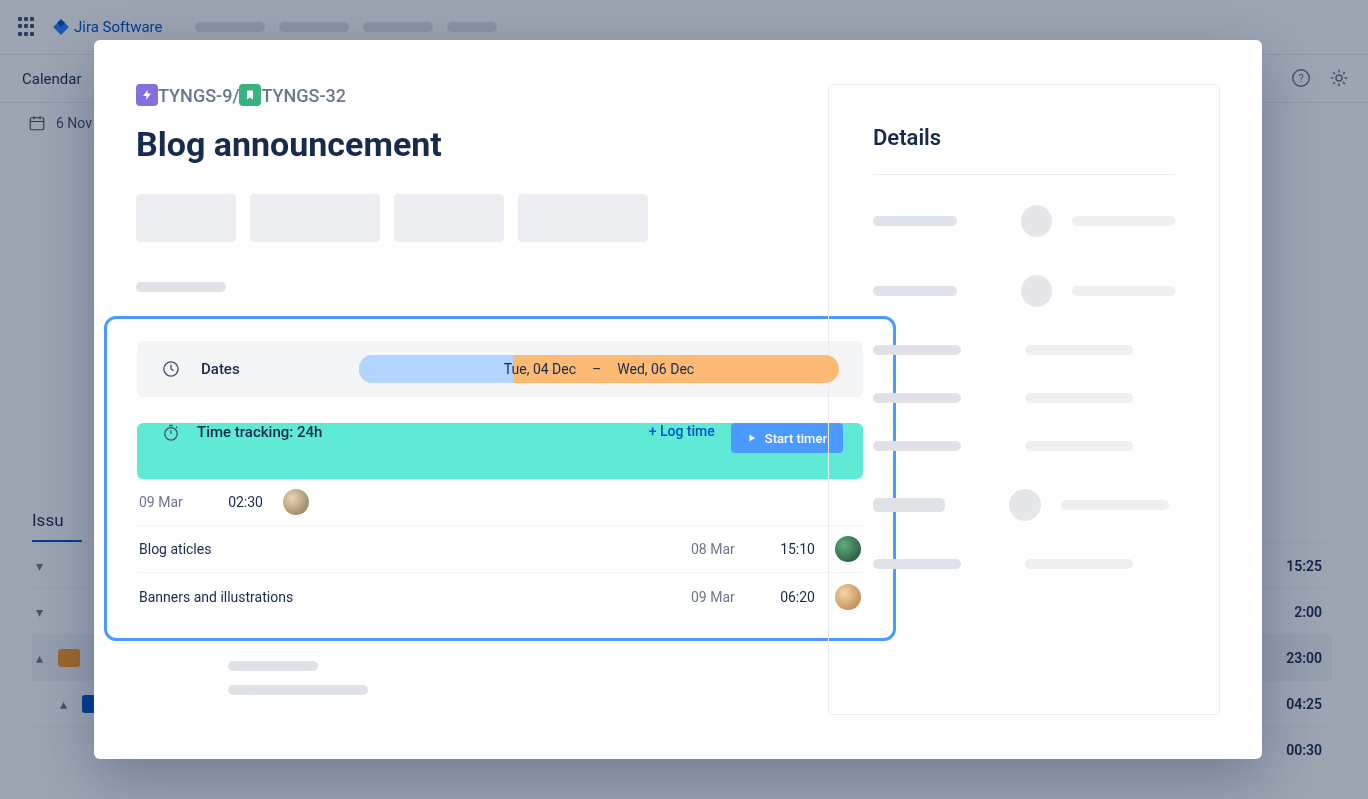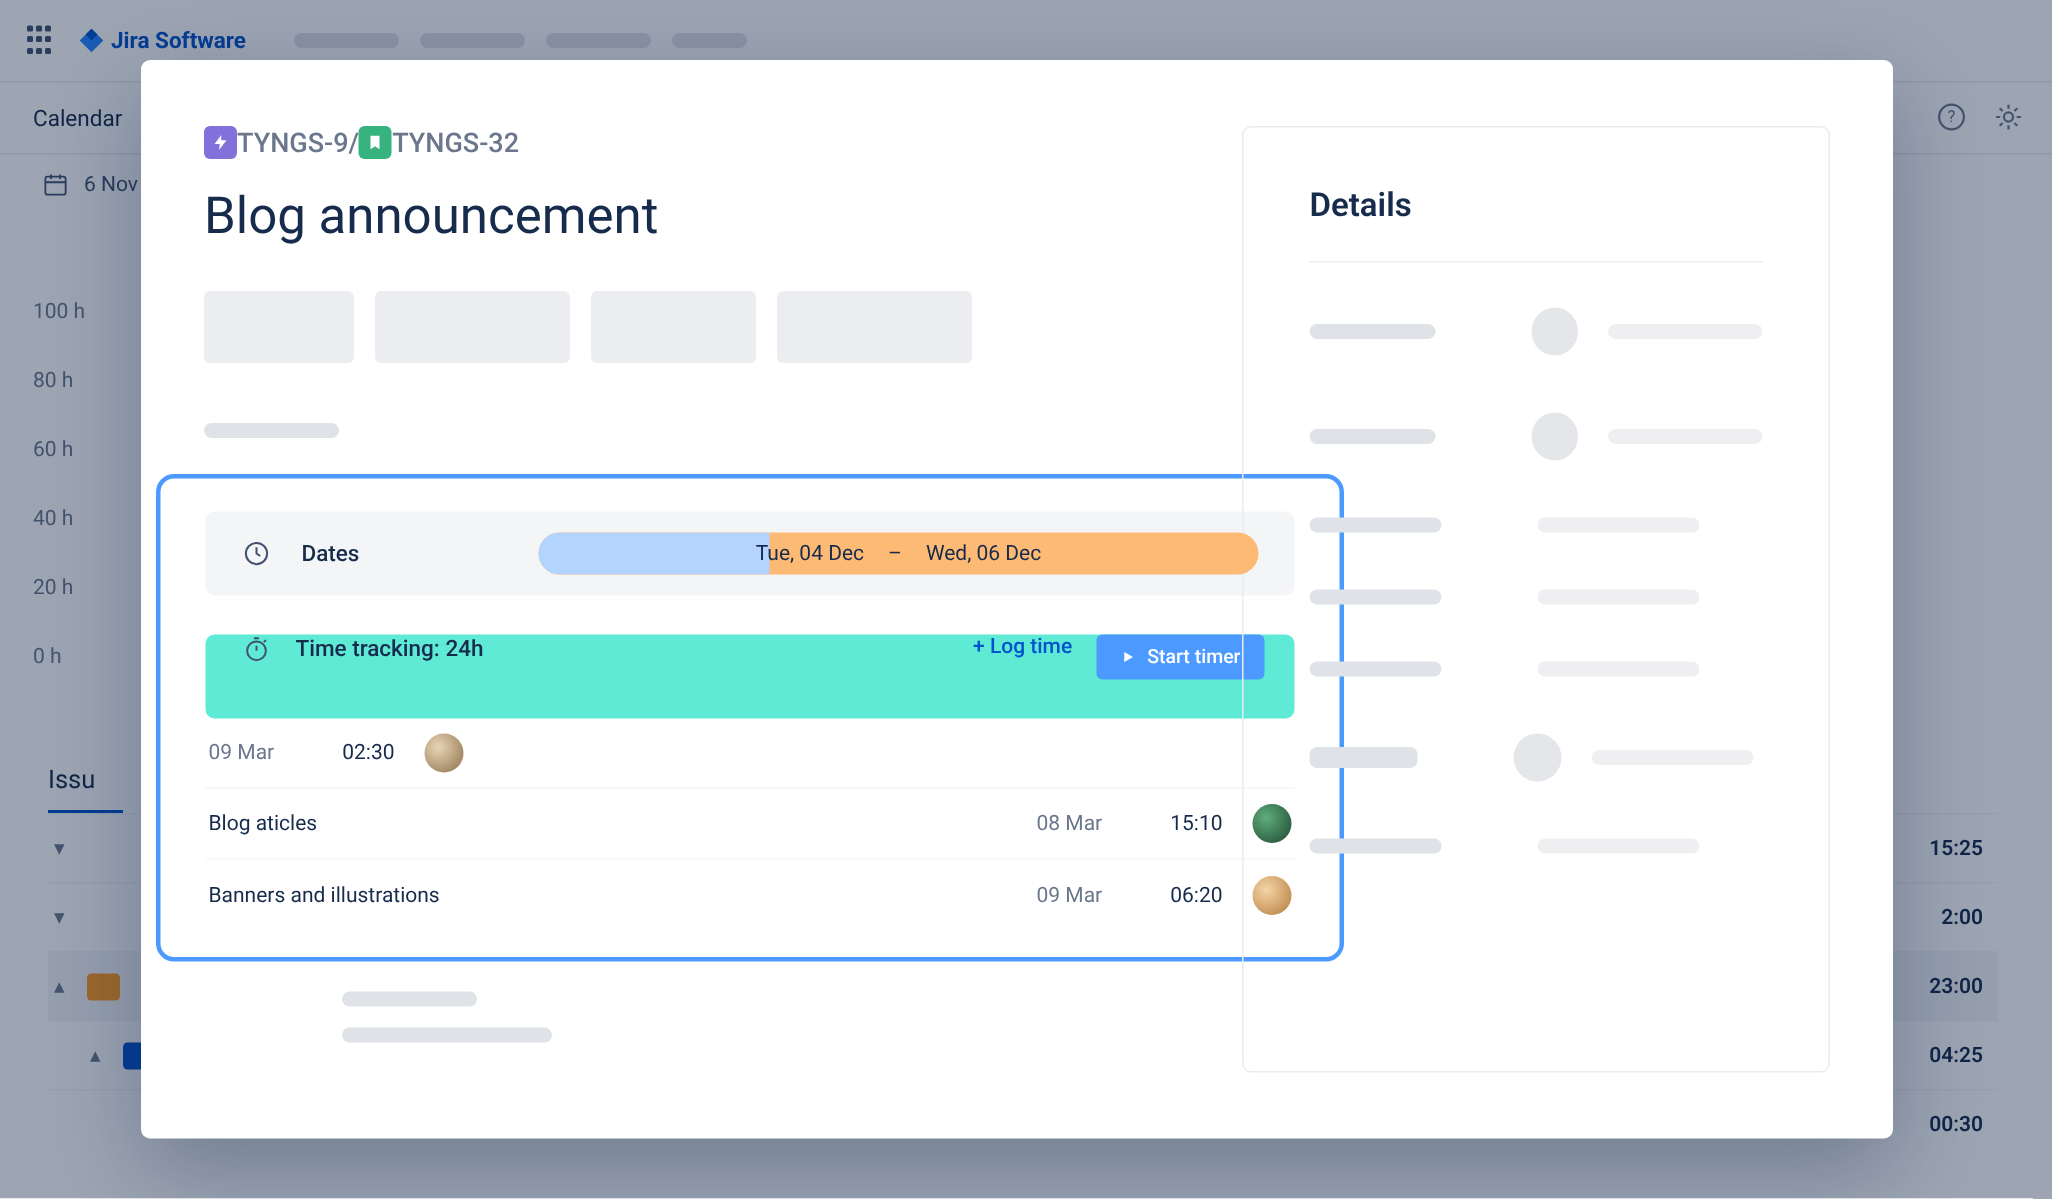--- a/index.html
+++ b/index.html
@@ -3,21 +3,21 @@
 <meta charset="utf-8">
 <style>
   * { box-sizing: border-box; margin: 0; padding: 0; font-family: -apple-system, BlinkMacSystemFont, "Segoe UI", Roboto, sans-serif; }
   body { width: 1368px; height: 799px; overflow: hidden; background: #fff; position: relative; }
 
   
   .bg { position: absolute; inset: 0; background: #fff; }
   .bg-header { height: 55px; border-bottom: 1px solid #e9ebee; display: flex; align-items: center; padding: 0 18px; gap: 14px; }
   .apps-icon { width: 20px; height: 20px; display: flex; flex-wrap: wrap; gap: 2px; }
   .apps-icon span { width: 4px; height: 4px; background: #42526e; border-radius: 1px; }
-  .jira-logo { display: flex; align-items: center; gap: 4px; font-weight: 700; color: #0052cc; font-size: 15px; }
+  .jira-logo { display: flex; align-items: center; gap: 4px; font-weight: 400; color: #0052cc; font-size: 15px; }
   .jira-mark { width: 18px; height: 18px; }
   .pill { height: 10px; border-radius: 5px; background: #dfe2e7; }
   .bg-subheader { height: 48px; border-bottom: 1px solid #e9ebee; display: flex; align-items: center; padding: 0 22px; gap: 28px; color: #42526e; position: relative; }
   .tab-calendar { font-size: 15px; color: #172b4d; }
   .help-icon, .gear-icon { position: absolute; top: 12px; width: 22px; height: 22px; color: #6b778c; }
   .help-icon { right: 56px; }
   .gear-icon { right: 18px; }
 
   .bg-toolbar { height: 40px; display: flex; align-items: center; padding: 0 28px; gap: 10px; color: #42526e; font-size: 14px; }
   .cal-icon { width: 18px; height: 18px; }
@@ -37,21 +37,21 @@
 
   
   .modal { position: absolute; left: 94px; top: 40px; right: 106px; bottom: 40px; background: #fff; border-radius: 6px; box-shadow: 0 20px 60px rgba(9,30,66,0.3); padding: 44px 42px; display: flex; gap: 32px; }
   .modal-main { flex: 1; min-width: 0; }
   .modal-side { width: 392px; border: 1px solid #e9ebee; border-radius: 6px; padding: 40px 44px; }
 
   .crumbs { display: flex; align-items: center; gap: 0; color: #6b778c; font-size: 18px; font-weight: 500; }
   .crumb-icon { width: 22px; height: 22px; border-radius: 4px; display: flex; align-items: center; justify-content: center; }
   .epic { background: #8270db; }
   .story { background: #36b37e; }
-  .issue-title { font-size: 34px; font-weight: 400; color: #172b4d; margin-top: 18px; }
+  .issue-title { font-size: 34px; font-weight: 700; color: #172b4d; margin-top: 18px; }
 
   .btn-row { display: flex; gap: 14px; margin-top: 30px; }
   .btn-ph { height: 48px; background: #ebedf0; border-radius: 4px; }
   .w100{width:100px}.w130{width:130px}.w110{width:110px}
 
   .text-ph { height: 10px; border-radius: 5px; background: #dfe2e7; margin-top: 40px; width: 90px; }
 
   
   .card { border: 3px solid #4c9aff; border-radius: 12px; margin-top: 24px; margin-left: -32px; width: 792px; padding: 22px 30px 18px; background:#fff; }
   .dates-bar { background: #f4f5f7; border-radius: 6px; height: 56px; display: flex; align-items: center; padding: 0 24px; gap: 20px; }
@@ -128,28 +128,20 @@
   </div>
 
   <div class="bg-toolbar">
     <svg class="cal-icon" viewBox="0 0 24 24">
         <rect x="3" y="5" width="18" height="16" rx="2" fill="none" stroke="#42526e" stroke-width="1.6"></rect>
         <path d="M3 10h18M8 3v4M16 3v4" stroke="#42526e" stroke-width="1.6"></path>
       </svg>
     <span>6 Nov</span>
   </div>
 
-  <div class="hours-axis">
-    <span>100 h</span>
-    <span>80 h</span>
-    <span>60 h</span>
-    <span>40 h</span>
-    <span>20 h</span>
-    <span>0 h</span>
-  </div>
 
   <div class="issue-list">
     <div class="issues-header">Issu</div>
     <div class="issue-row">
       <span class="chev">▾</span>
       <span class="summary"></span>
         <span class="time">15:25</span>
     </div>
     <div class="issue-row">
       <span class="chev">▾</span>

